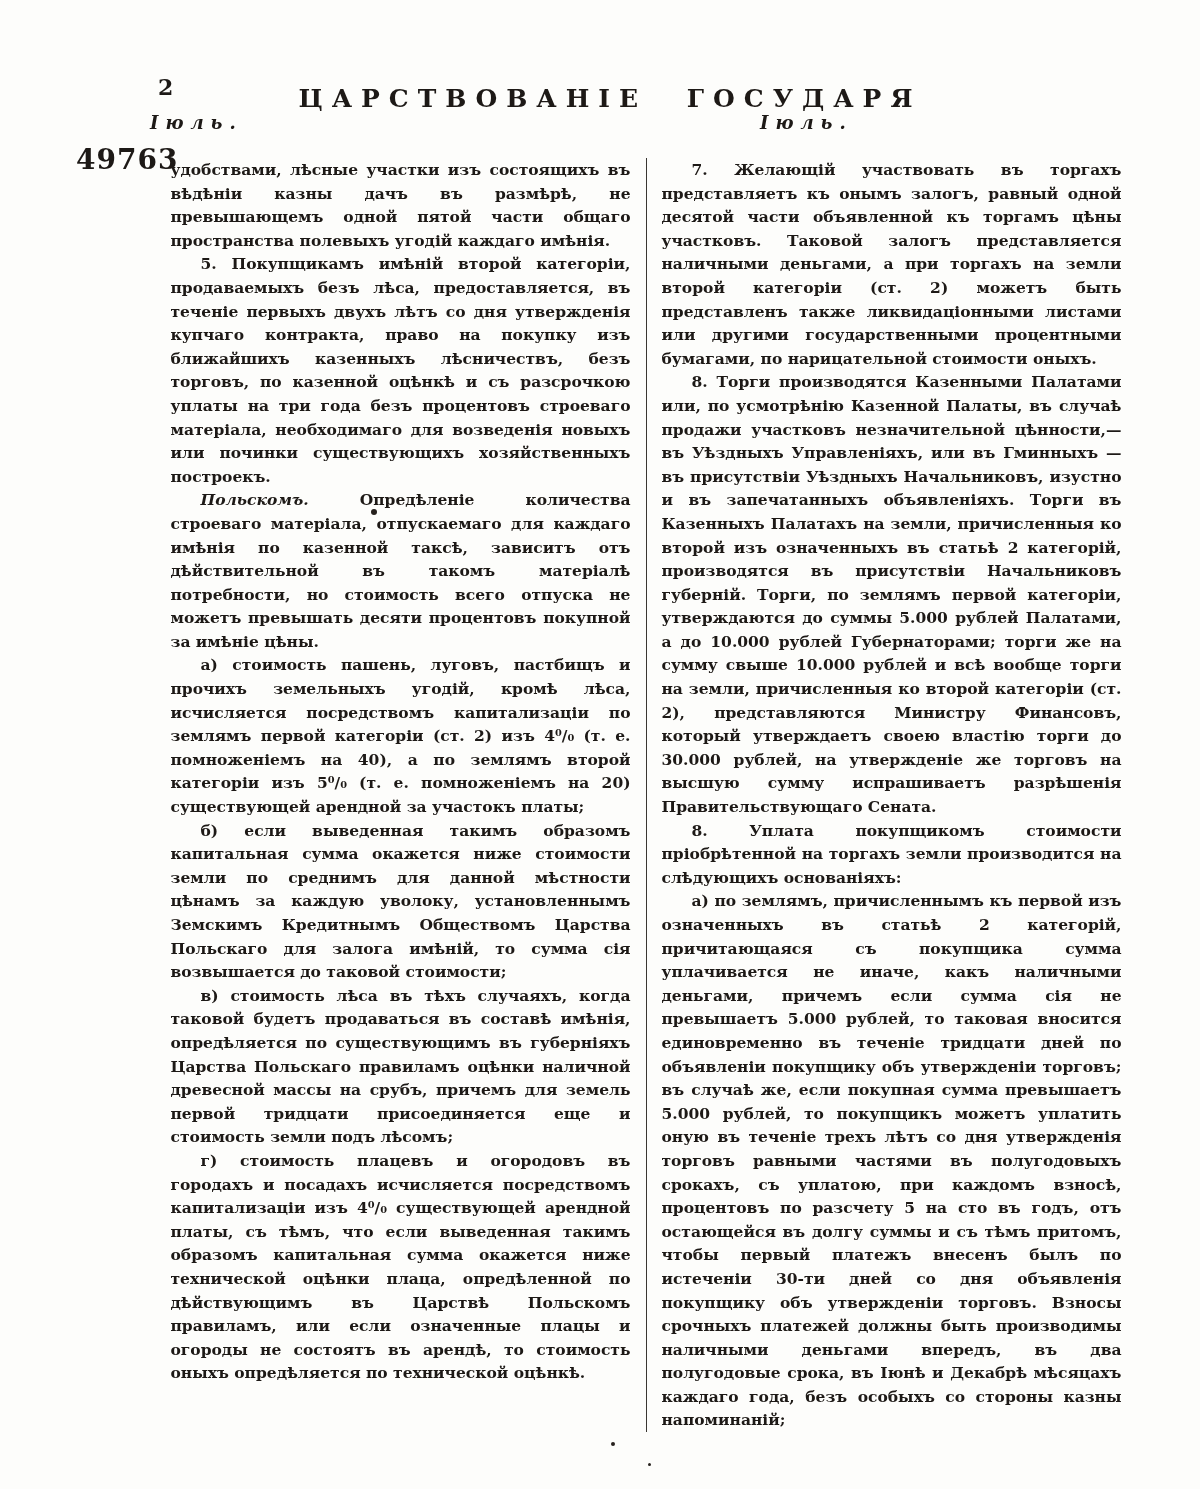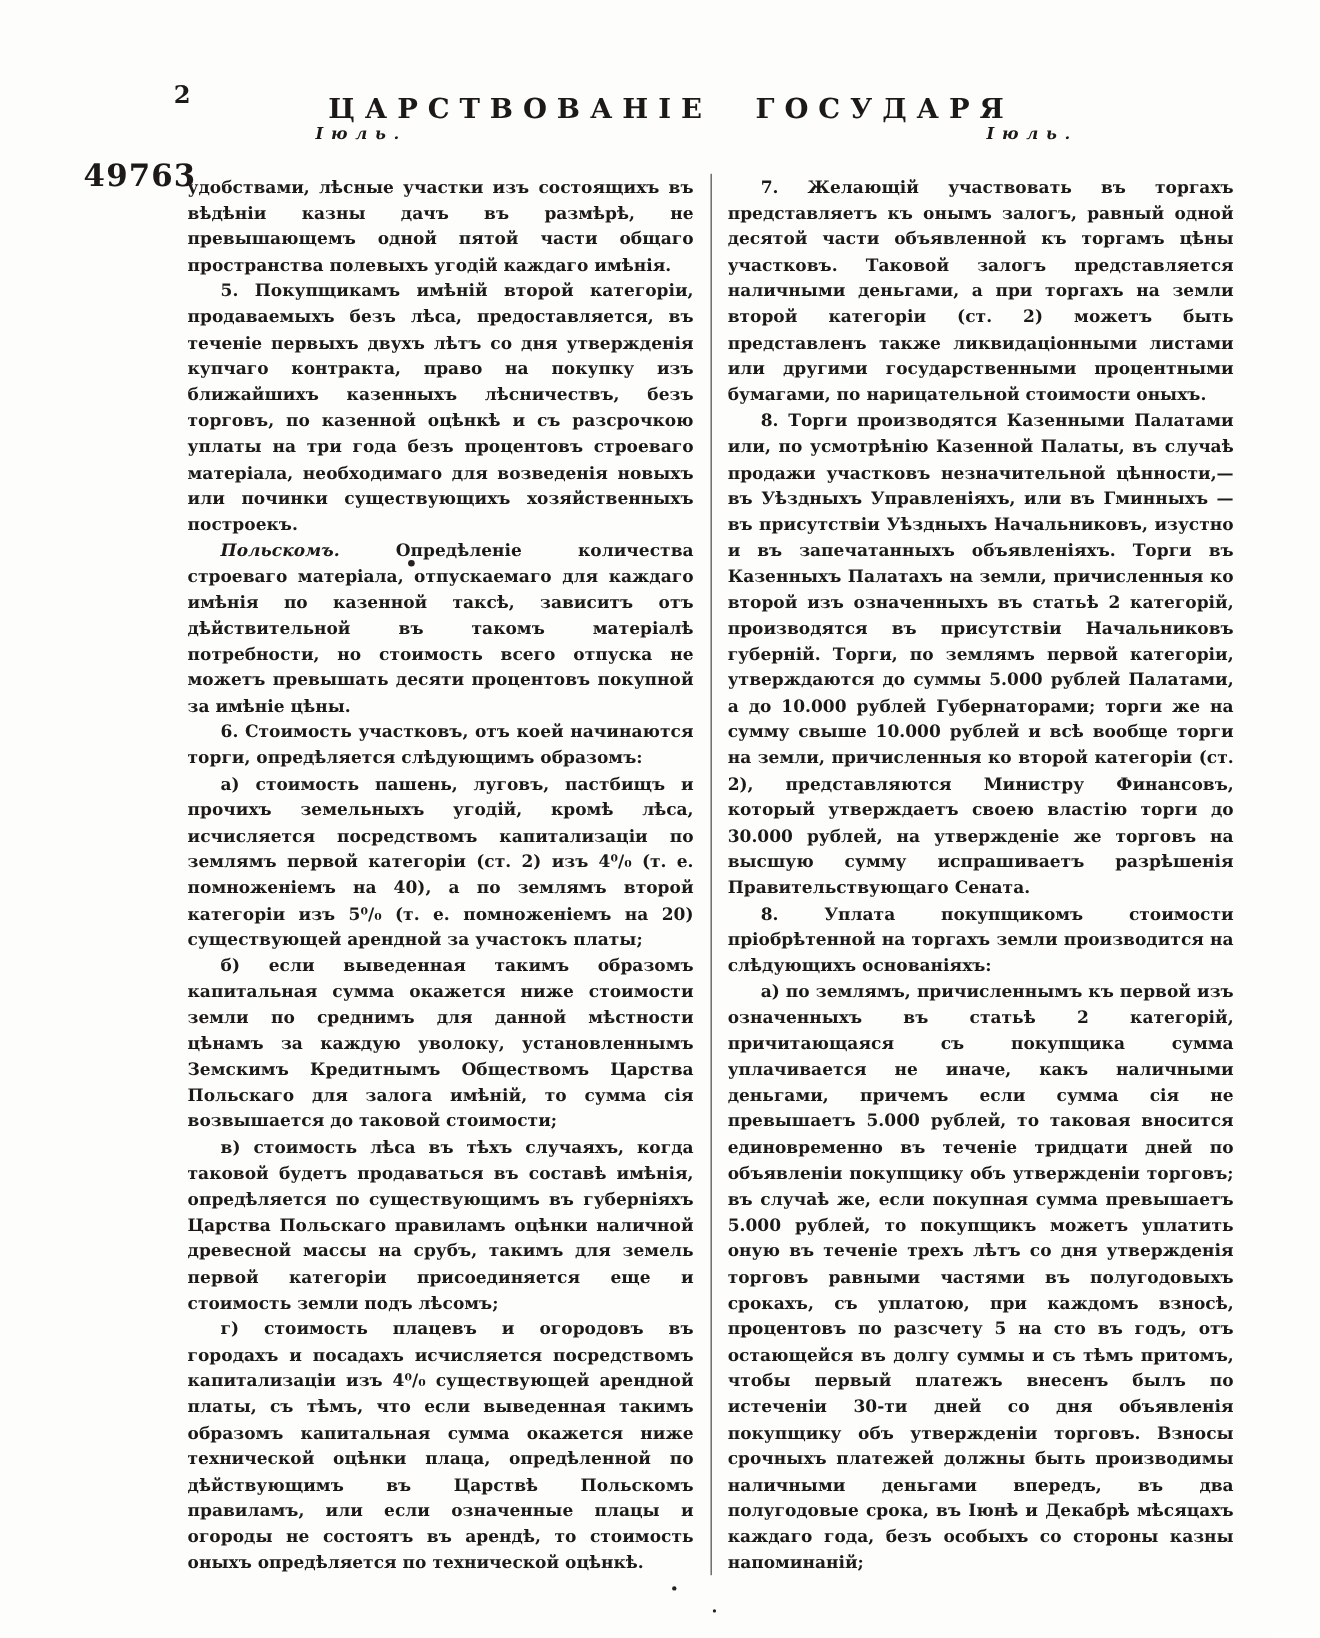--- a/index.html
+++ b/index.html
@@ -39,25 +39,25 @@
   }
   .subheader {
     position: absolute;
     top: 112px;
     left: 0;
     right: 0;
     height: 28px;
   }
   .month {
     position: absolute;
-    font-size: 15px;
+    font-size: 18px;
     font-style: italic;
     font-weight: bold;
     letter-spacing: 7px;
-    text-align: right;
+    text-align: left;
   }
   .month.left  { left: 150px; width: 220px; }
   .month.right { left: 760px; width: 220px; }
   .year {
     position: absolute;
     left: 0; right: 90px;
     text-align: center;
     font-size: 20px;
     font-weight: bold;
     letter-spacing: 2px;
@@ -128,24 +128,23 @@
     <span class="month right">Іюль.</span>
   </div>
 
   <div class="act-number">49763</div>
 
   <div class="columns">
     <div class="column" lang="ru">
         <p class="no-indent">удобствами, лѣсные участки изъ состоящихъ въ вѣдѣніи казны дачъ въ размѣрѣ, не превышающемъ одной пятой части общаго пространства полевыхъ угодій каждаго имѣнія.</p>
         <p>5. Покупщикамъ имѣній второй категоріи, продаваемыхъ безъ лѣса, предоставляется, въ теченіе первыхъ двухъ лѣтъ со дня утвержденія купчаго контракта, право на покупку изъ ближайшихъ казенныхъ лѣсничествъ, безъ торговъ, по казенной оцѣнкѣ и съ разсрочкою уплаты на три года безъ процентовъ строеваго матеріала, необходимаго для возведенія новыхъ или починки существующихъ хозяйственныхъ построекъ.</p>
         <p><em>Польскомъ. </em>Опредѣленіе количества строеваго матеріала, отпускаемаго для каждаго имѣнія по казенной таксѣ, зависитъ отъ дѣйствительной въ такомъ матеріалѣ потребности, но стоимость всего отпуска не можетъ превышать десяти процентовъ покупной за имѣніе цѣны.</p>
-        <p>6. Стоимость участковъ, отъ коей начинаются торги, опредѣляется слѣдующимъ образомъ:</p>
         <p>а) стоимость пашень, луговъ, пастбищъ и прочихъ земельныхъ угодій, кромѣ лѣса, исчисляется посредствомъ капитализаціи по землямъ первой категоріи (ст. 2) изъ 4⁰/₀ (т. е. помноженіемъ на 40), а по землямъ второй категоріи изъ 5⁰/₀ (т. е. помноженіемъ на 20) существующей арендной за участокъ платы;</p>
         <p>б) если выведенная такимъ образомъ капитальная сумма окажется ниже стоимости земли по среднимъ для данной мѣстности цѣнамъ за каждую уволоку, установленнымъ Земскимъ Кредитнымъ Обществомъ Царства Польскаго для залога имѣній, то сумма сія возвышается до таковой стоимости;</p>
-        <p>в) стоимость лѣса въ тѣхъ случаяхъ, когда таковой будетъ продаваться въ составѣ имѣнія, опредѣляется по существующимъ въ губерніяхъ Царства Польскаго правиламъ оцѣнки наличной древесной массы на срубъ, такимъ для земель первой категоріи присоединяется еще и стоимость земли подъ лѣсомъ;</p>
+        <p>в) стоимость лѣса въ тѣхъ случаяхъ, когда таковой будетъ продаваться въ составѣ имѣнія, опредѣляется по существующимъ въ губерніяхъ Царства Польскаго правиламъ оцѣнки наличной древесной массы на срубъ, причемъ для земель первой тридцати присоединяется еще и стоимость земли подъ лѣсомъ;</p>
         <p>г) стоимость плацевъ и огородовъ въ городахъ и посадахъ исчисляется посредствомъ капитализаціи изъ 4⁰/₀ существующей арендной платы, съ тѣмъ, что если выведенная такимъ образомъ капитальная сумма окажется ниже технической оцѣнки плаца, опредѣленной по дѣйствующимъ въ Царствѣ Польскомъ правиламъ, или если означенные плацы и огороды не состоятъ въ арендѣ, то стоимость оныхъ опредѣляется по технической оцѣнкѣ.</p>
       </div>
     <div class="divider"></div>
     <div class="column" lang="ru">
         <p>7. Желающій участвовать въ торгахъ представляетъ къ онымъ залогъ, равный одной десятой части объявленной къ торгамъ цѣны участковъ. Таковой залогъ представляется наличными деньгами, а при торгахъ на земли второй категоріи (ст. 2) можетъ быть представленъ также ликвидаціонными листами или другими государственными процентными бумагами, по нарицательной стоимости оныхъ.</p>
         <p>8. Торги производятся Казенными Палатами или, по усмотрѣнію Казенной Палаты, въ случаѣ продажи участковъ незначительной цѣнности,—въ Уѣздныхъ Управленіяхъ, или въ Гминныхъ — въ присутствіи Уѣздныхъ Начальниковъ, изустно и въ запечатанныхъ объявленіяхъ. Торги въ Казенныхъ Палатахъ на земли, причисленныя ко второй изъ означенныхъ въ статьѣ 2 категорій, производятся въ присутствіи Начальниковъ губерній. Торги, по землямъ первой категоріи, утверждаются до суммы 5.000 рублей Палатами, а до 10.000 рублей Губернаторами; торги же на сумму свыше 10.000 рублей и всѣ вообще торги на земли, причисленныя ко второй категоріи (ст. 2), представляются Министру Финансовъ, который утверждаетъ своею властію торги до 30.000 рублей, на утвержденіе же торговъ на высшую сумму испрашиваетъ разрѣшенія Правительствующаго Сената.</p>
         <p>8. Уплата покупщикомъ стоимости пріобрѣтенной на торгахъ земли производится на слѣдующихъ основаніяхъ:</p>
         <p>а) по землямъ, причисленнымъ къ первой изъ означенныхъ въ статьѣ 2 категорій, причитающаяся съ покупщика сумма уплачивается не иначе, какъ наличными деньгами, причемъ если сумма сія не превышаетъ 5.000 рублей, то таковая вносится единовременно въ теченіе тридцати дней по объявленіи покупщику объ утвержденіи торговъ; въ случаѣ же, если покупная сумма превышаетъ 5.000 рублей, то покупщикъ можетъ уплатить оную въ теченіе трехъ лѣтъ со дня утвержденія торговъ равными частями въ полугодовыхъ срокахъ, съ уплатою, при каждомъ взносѣ, процентовъ по разсчету 5 на сто въ годъ, отъ остающейся въ долгу суммы и съ тѣмъ притомъ, чтобы первый платежъ внесенъ былъ по истеченіи 30-ти дней со дня объявленія покупщику объ утвержденіи торговъ. Взносы срочныхъ платежей должны быть производимы наличными деньгами впередъ, въ два полугодовые срока, въ Іюнѣ и Декабрѣ мѣсяцахъ каждаго года, безъ особыхъ со стороны казны напоминаній;</p>
       </div>
   </div>

